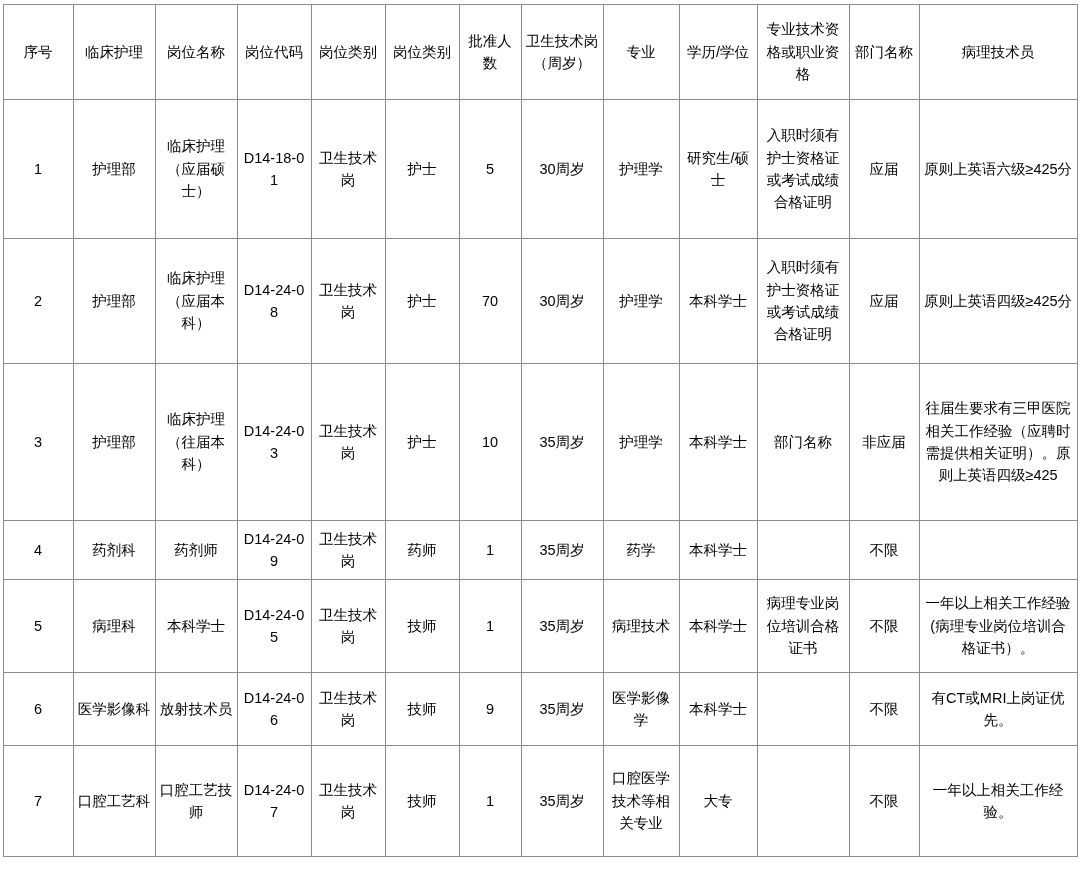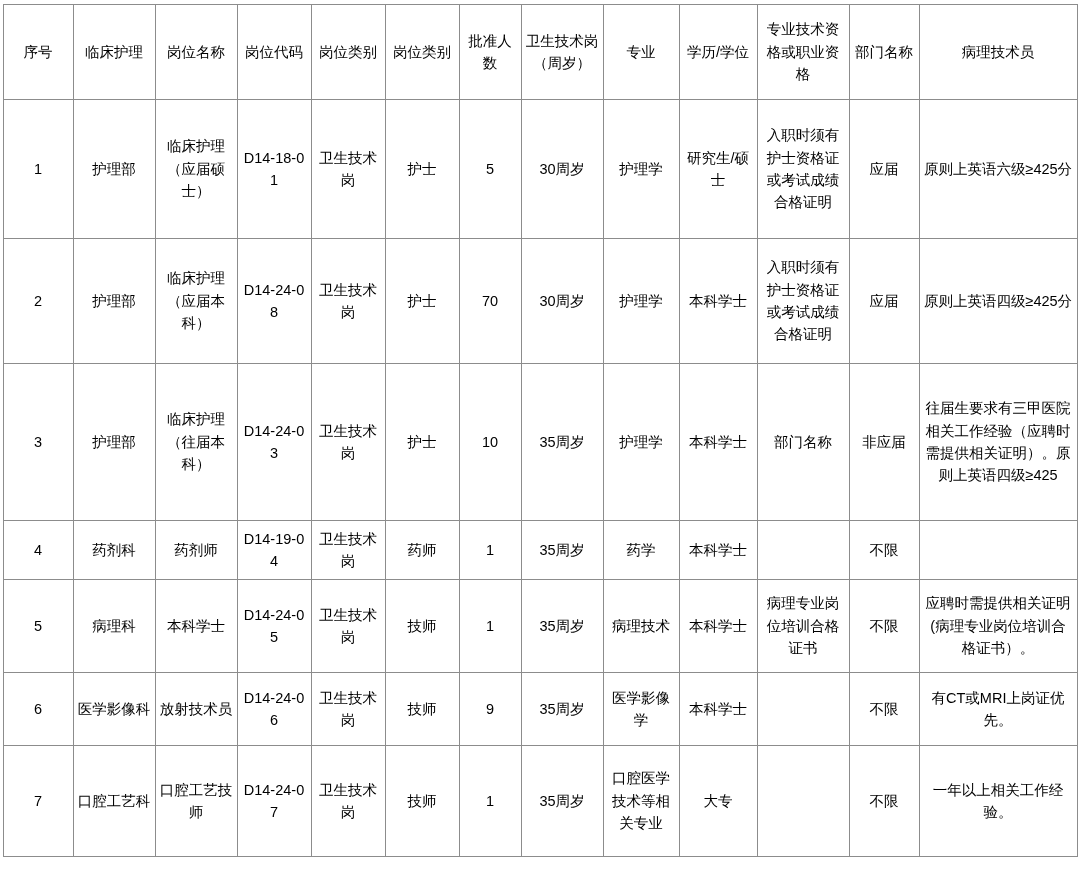--- a/index.html
+++ b/index.html
@@ -149,21 +149,21 @@
         <td>护理学</td>
         <td>本科学士</td>
         <td>部门名称</td>
         <td>非应届</td>
         <td class="cell-other">往届生要求有三甲医院相关工作经验（应聘时需提供相关证明）。原则上英语四级≥425</td>
       </tr>
       <tr class="r4">
         <td>4</td>
         <td>药剂科</td>
         <td>药剂师</td>
-        <td>D14-19-04</td>
+        <td>D14-24-09</td>
         <td>卫生技术岗</td>
         <td>药师</td>
         <td>1</td>
         <td>35周岁</td>
         <td>药学</td>
         <td>本科学士</td>
         <td></td>
         <td>不限</td>
         <td class="cell-other"></td>
       </tr>
@@ -173,21 +173,21 @@
         <td>本科学士</td>
         <td>D14-24-05</td>
         <td>卫生技术岗</td>
         <td>技师</td>
         <td>1</td>
         <td>35周岁</td>
         <td>病理技术</td>
         <td>本科学士</td>
         <td>病理专业岗位培训合格证书</td>
         <td>不限</td>
-        <td class="cell-other">应聘时需提供相关证明(病理专业岗位培训合格证书）。</td>
+        <td class="cell-other">一年以上相关工作经验(病理专业岗位培训合格证书）。</td>
       </tr>
       <tr class="r6">
         <td>6</td>
         <td>医学影像科</td>
         <td>放射技术员</td>
         <td>D14-24-06</td>
         <td>卫生技术岗</td>
         <td>技师</td>
         <td>9</td>
         <td>35周岁</td>

